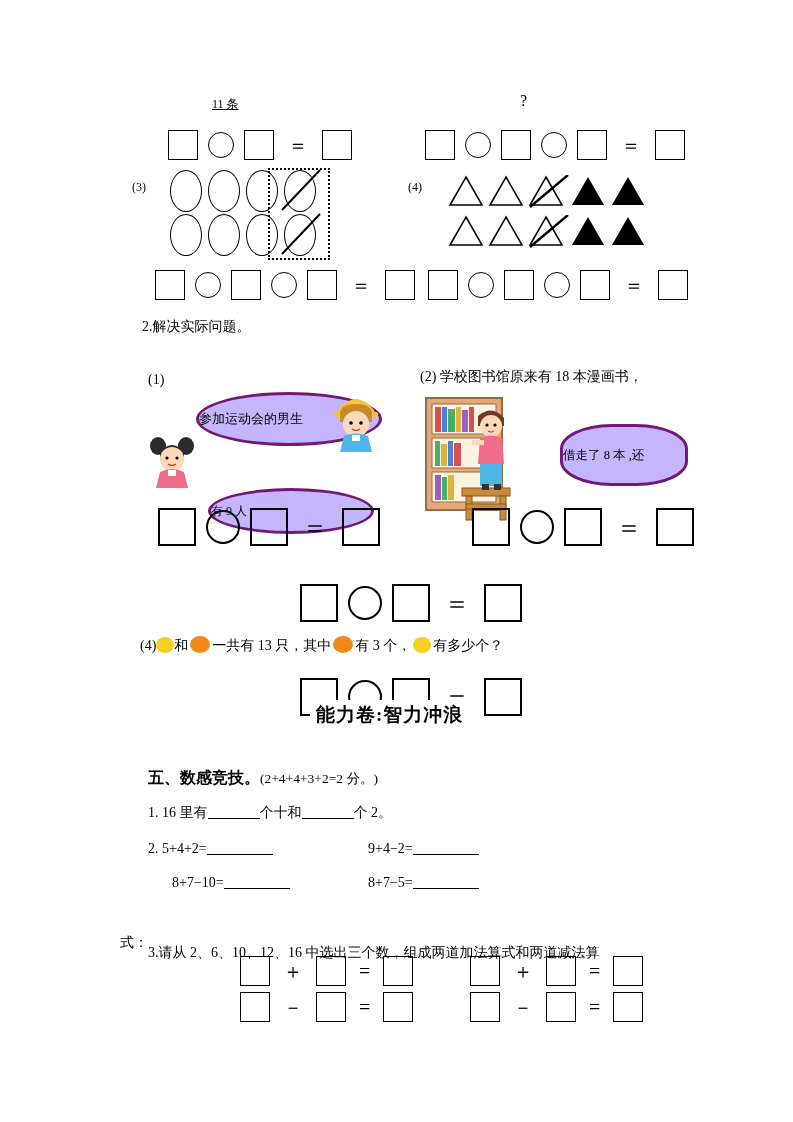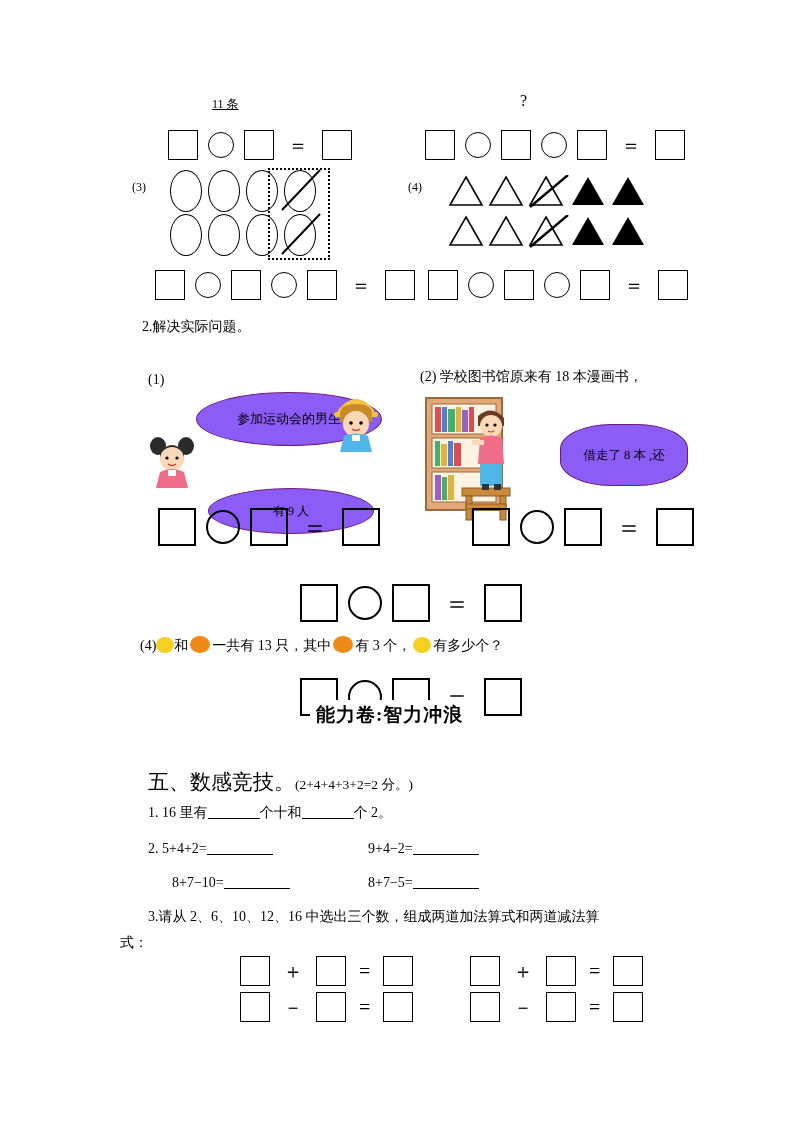--- a/index.html
+++ b/index.html
@@ -50,24 +50,24 @@
   .ell{
     width:30px;height:40px;border:1.7px solid #000;border-radius:50%;
     display:block;
   }
   .figgrid{display:grid;grid-template-columns:repeat(4,38px);grid-auto-rows:44px;}
   .cellwrap{position:relative;width:34px;height:42px;}
 
   
   .bubble{
     position:absolute;
-    border:1px solid #701a75;
+    border:3px solid #701a75;
     border-radius:50%;
-    background:#8b5cf6;
-    display:flex;align-items:center;justify-content:center;
+    background:#c4b5fd;
+    display:flex;align-items:center;justify-content:flex-start;
     text-align:center;
     font-size:13px;
     box-sizing:border-box;
   }
 
   
   .sprite{position:absolute;}
 
   
   .banner{
@@ -79,21 +79,21 @@
     padding:2px 6px;
   }
   .underscore{
     display:inline-block;
     border-bottom:1px solid #000;
     min-width:52px;
     height:14px;
     vertical-align:-2px;
   }
   .underscore.long{min-width:66px;}
-  b.hd{font-weight:normal;font-size:21px;}
+  b.hd{font-weight:bold;font-size:16px;}
   .op{display:inline-block;font-size:20px;padding:0 3px;vertical-align:middle;}
 </style>
 </head>
 <body>
 
 <div class="page">
 
   <div class="abs small" style="left:212px;top:96px;text-decoration:underline;">11 条</div>
   <div class="abs" style="left:520px;top:92px;font-size:16px;">?</div>
 
@@ -381,21 +381,21 @@
   <div class="abs txt14" style="left:368px;top:840px;">
     <span>9+4−2=</span><span class="underscore long"></span>
   </div>
   <div class="abs txt14" style="left:172px;top:874px;">
     <span>8+7−10=</span><span class="underscore long"></span>
   </div>
   <div class="abs txt14" style="left:368px;top:874px;">
     <span>8+7−5=</span><span class="underscore long"></span>
   </div>
 
-  <div class="abs txt14" style="left:148px;top:908px;">
+  <div class="abs txt14" style="left:148px;top:944px;">
     <span>3.</span><span>请从 2、6、10、12、16 中选出三个数，组成两道加法算式和两道减法算</span>
   </div>
   <div class="abs txt14" style="left:120px;top:934px;">式：</div>
 
   <div class="abs rowline" style="left:240px;top:956px;">
     <span class="box"></span>
     <span class="op">＋</span>
     <span class="box"></span>
     <span class="op">=</span>
     <span class="box"></span>

